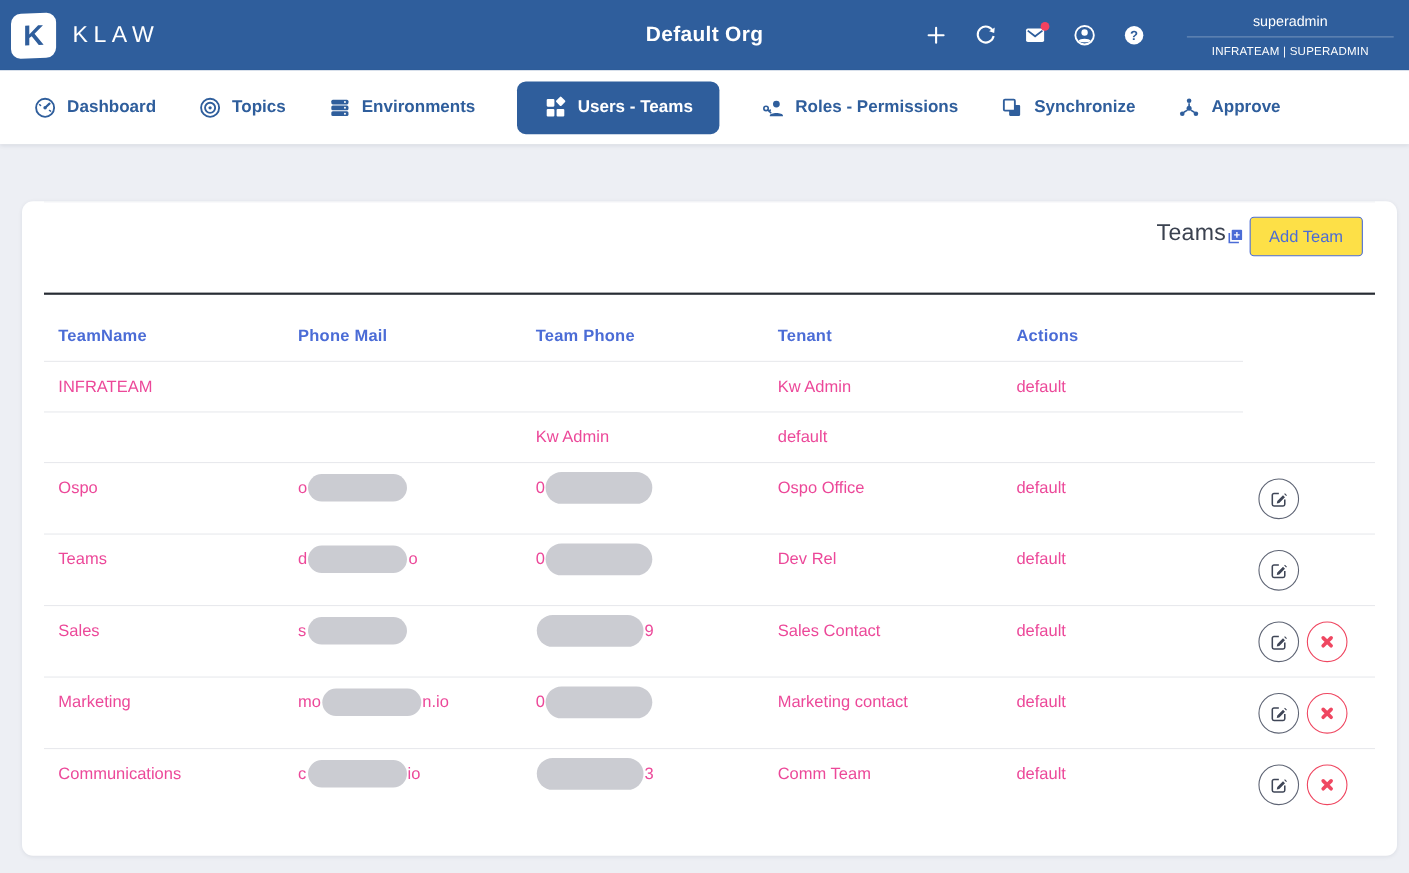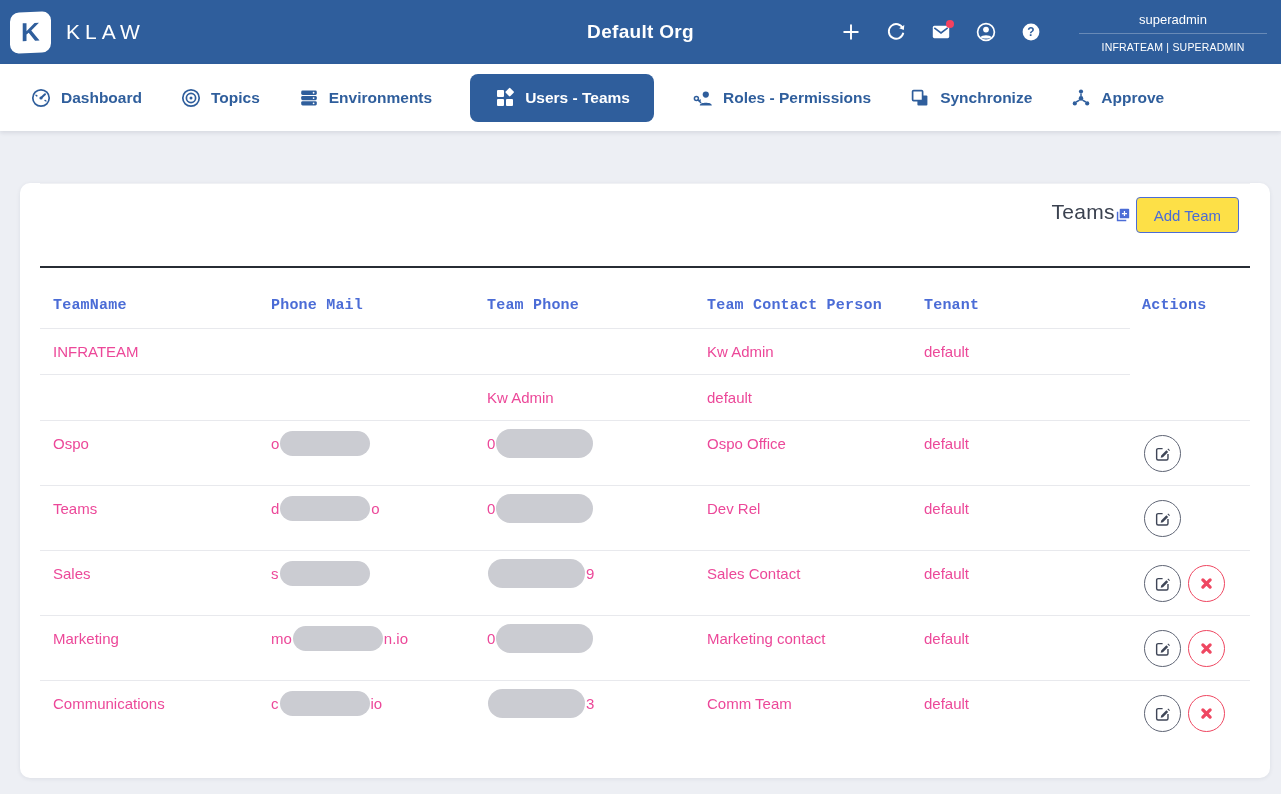--- a/index.html
+++ b/index.html
@@ -153,21 +153,21 @@
     font-family: inherit;
     cursor: pointer;
   }
   .dark-rule { height: 2px; background: #272c34; }
 
   
   .trow {
     display: grid;
     grid-template-columns: 218px 216px 220px 217px 218px 1fr;
   }
-  .trow.thead { height: 60px; font-family: Liberation Mono, monospace; }
+  .trow.thead { height: 60px; }
   .trow.compact { height: 45px; }
   .trow.tall { height: 64px; }
   .th {
     display: flex;
     align-items: flex-end;
     padding: 0 0 14px 13px;
     color: #4B6CD6;
     font-size: 15px;
     font-weight: bold;
     letter-spacing: .2px;
@@ -361,21 +361,20 @@
           </span>
         <button class="add-team">Add Team</button>
       </div>
     </div>
     <div class="dark-rule"></div>
     <div class="table" id="teams-table">
         <div class="trow thead">
           <div class="th">TeamName</div>
           <div class="th">Phone Mail</div>
           <div class="th">Team Phone</div>
-          <div class="th">Team Contact Person</div>
           <div class="th">Tenant</div>
           <div class="th">Actions</div>
         </div>
         <div class="divider short"></div>
         <div class="trow compact">
           <div class="cell">
             <span class="line">INFRATEAM</span>
           </div>
           <div class="cell"></div>
           <div class="cell"></div>

